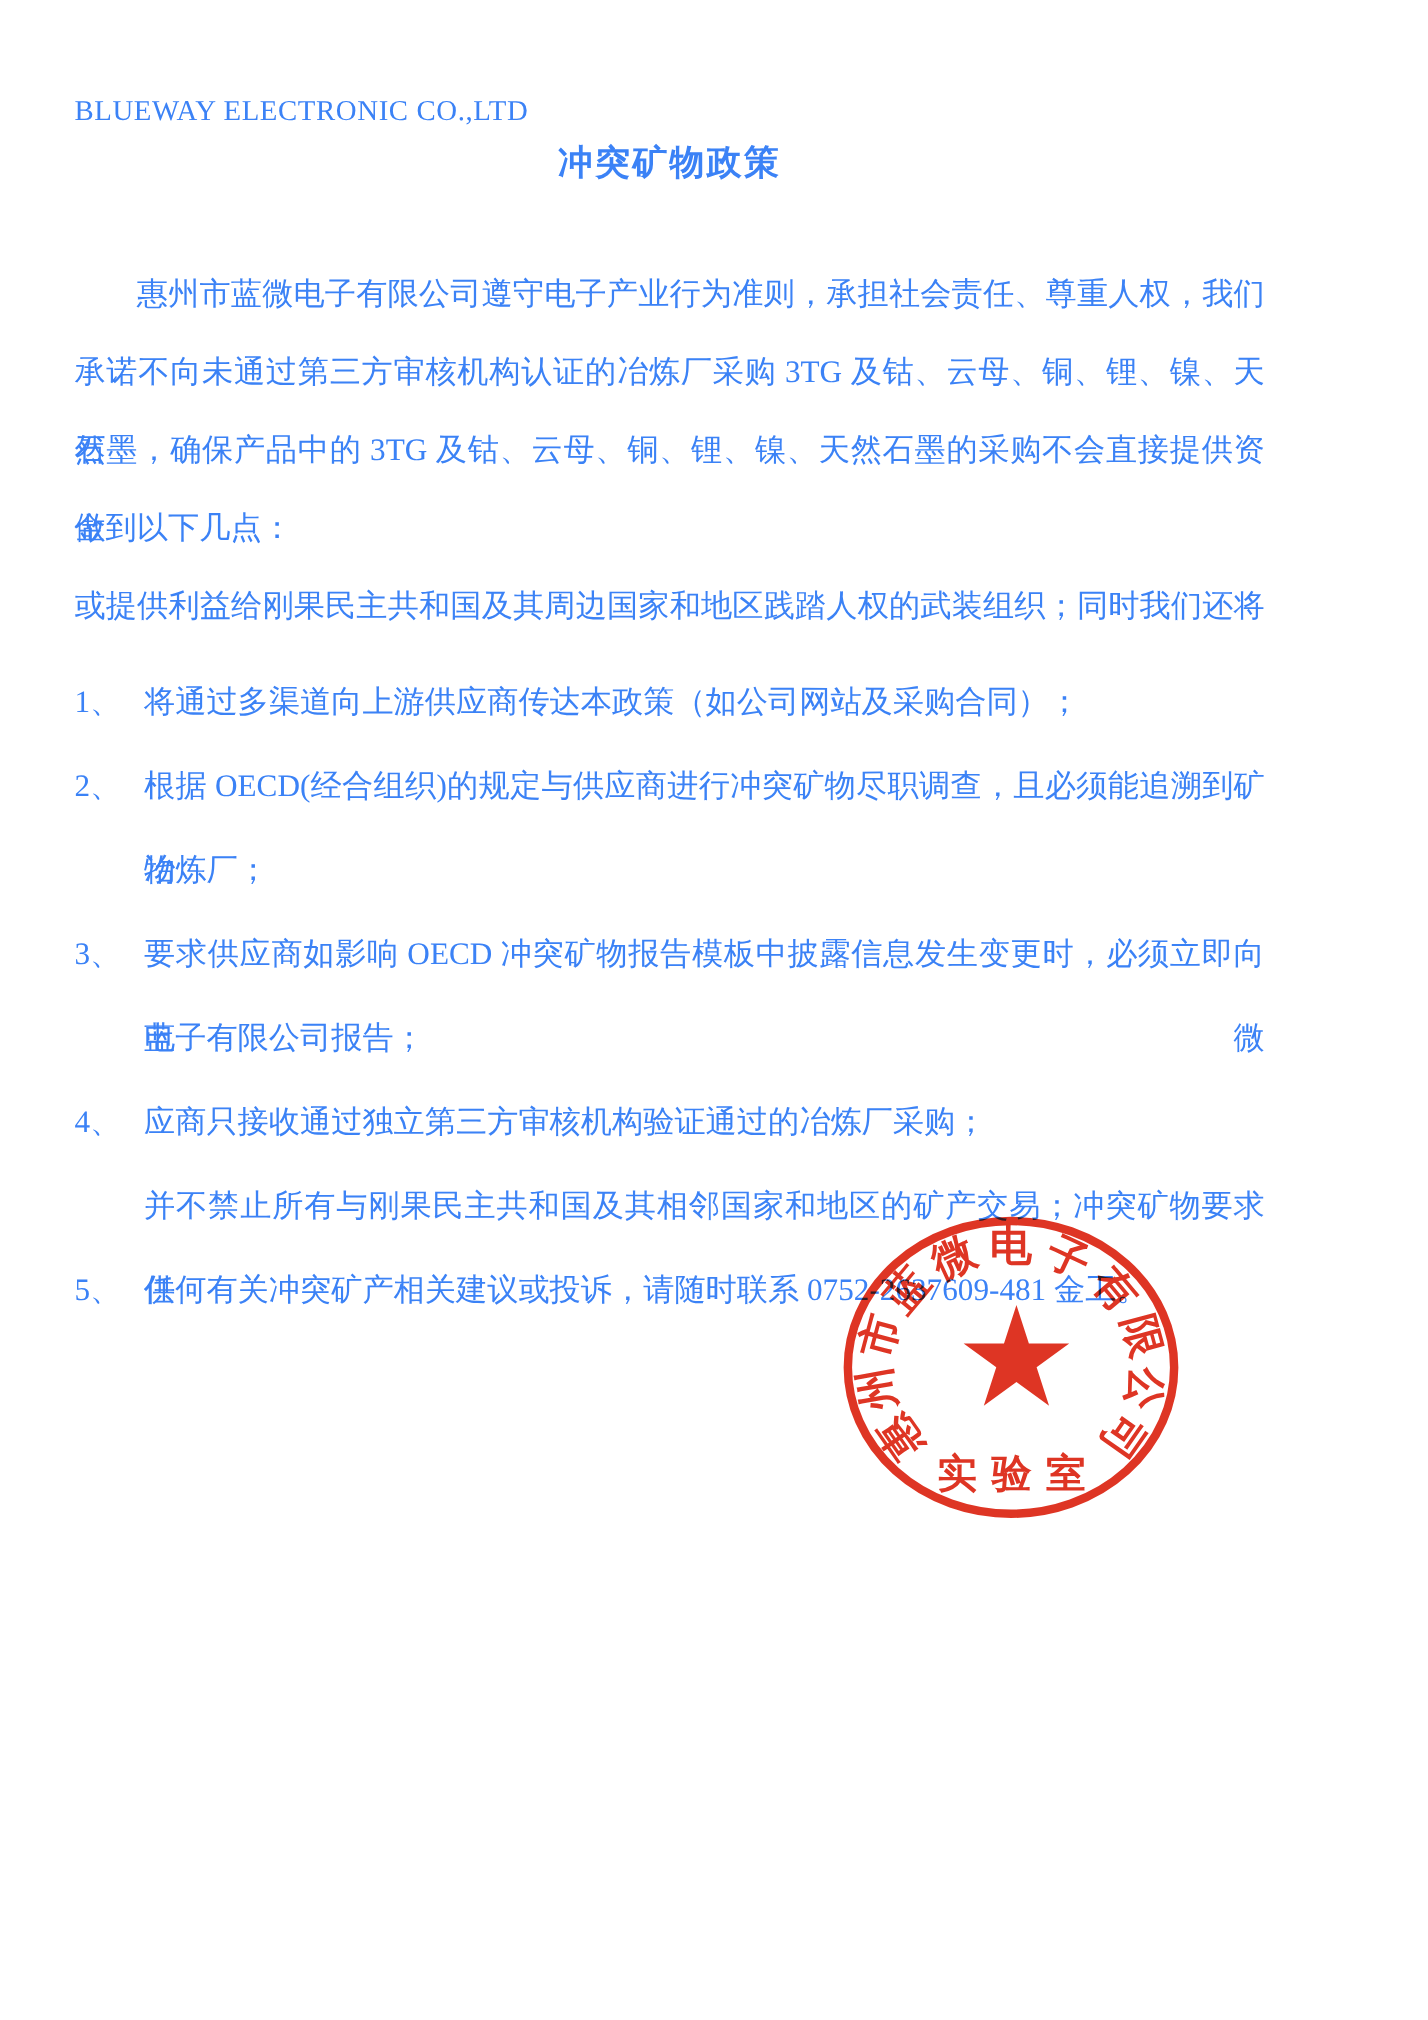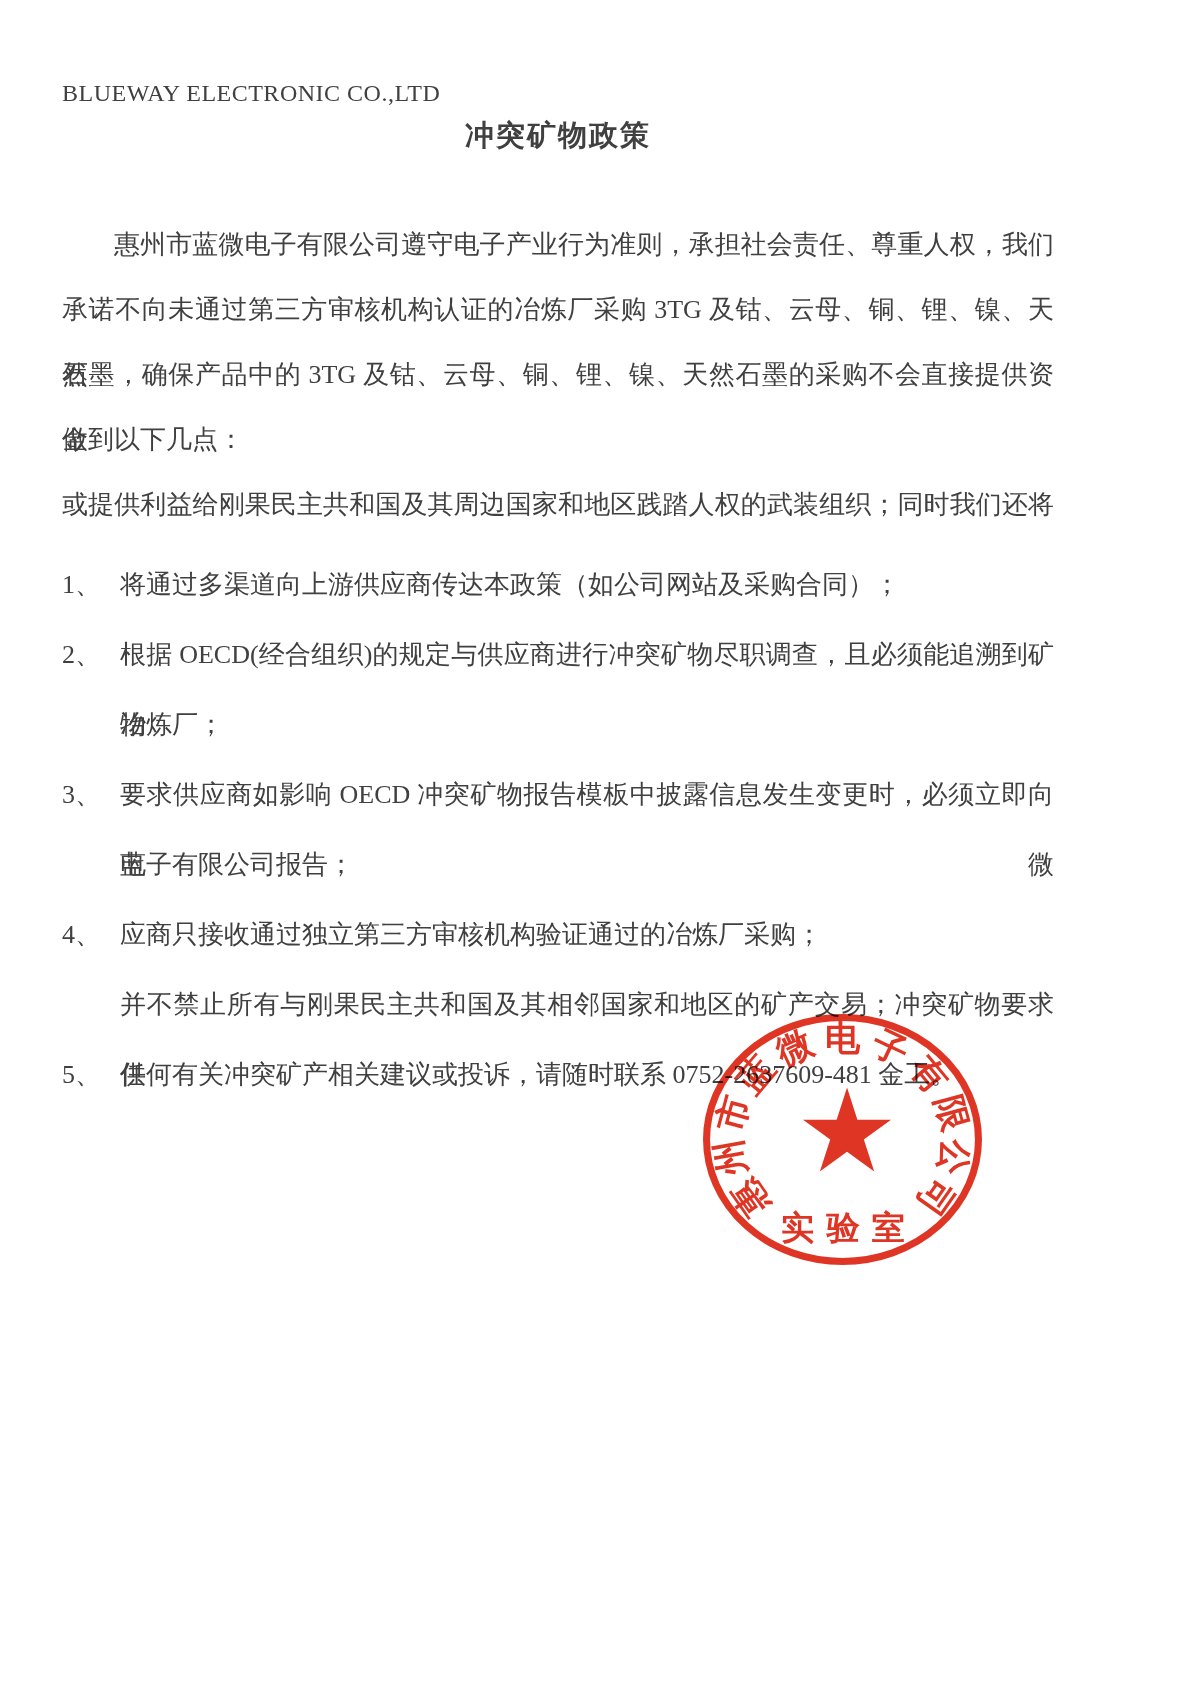--- a/index.html
+++ b/index.html
@@ -2,21 +2,21 @@
 <html lang="zh"><head>
 <meta charset="utf-8">
 <style>
   html,body{margin:0;padding:0;background:#ffffff;}
   .page{
     position:relative;
     width:1190px;height:1683px;
     background:#ffffff;
     overflow:hidden;
     font-family:"Liberation Serif","DejaVu Serif",serif;
-    color:#404040;
+    color:#3b82f6;
   }
   .company-header{
     position:absolute;left:62px;top:80px;
     font-size:24px;letter-spacing:.5px;
     font-family:"Liberation Serif","DejaVu Serif",serif;
   }
   .doc-title{
     position:absolute;left:62px;top:116px;width:992px;
     margin:0;text-align:center;
     font-size:29px;font-weight:bold;letter-spacing:2px;

